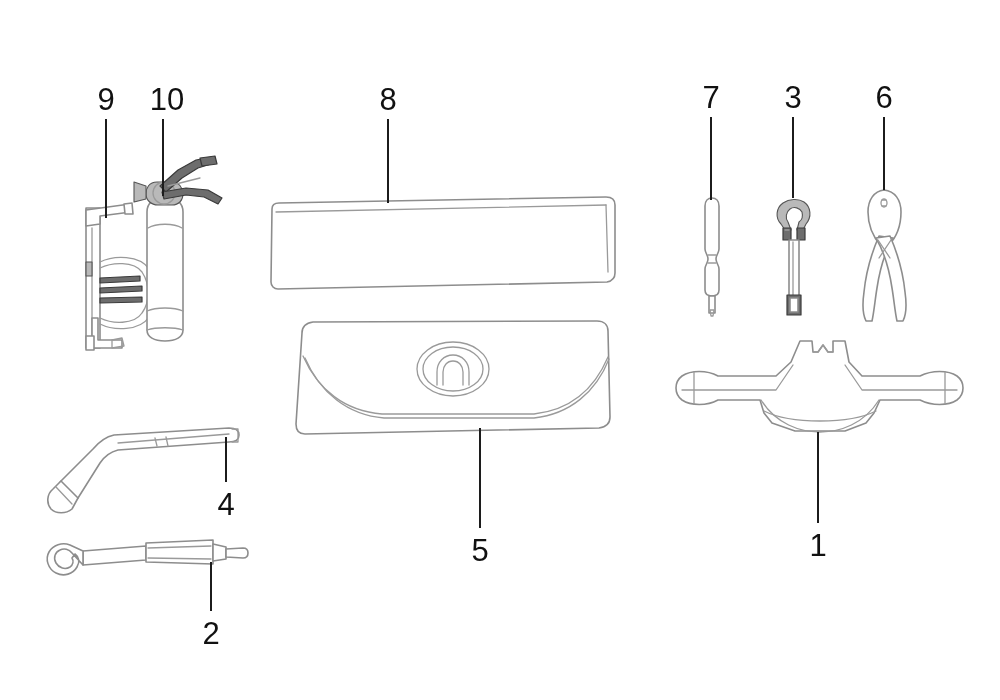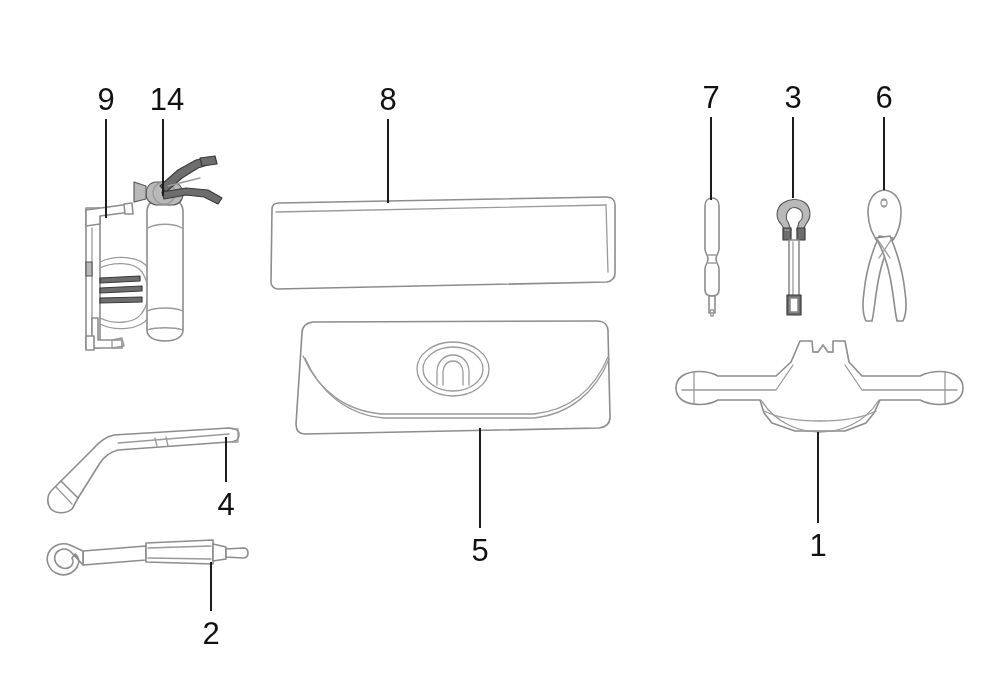--- a/index.html
+++ b/index.html
@@ -245,16 +245,16 @@
   <div id="callout-labels">
       <div class="callout-number" style="left: 818px; top: 530px; color: rgb(17, 17, 17);">1</div>
       <div class="callout-number" style="left: 211px; top: 618px; color: rgb(17, 17, 17);">2</div>
       <div class="callout-number" style="left: 793px; top: 82px; color: rgb(17, 17, 17);">3</div>
       <div class="callout-number" style="left: 226px; top: 489px; color: rgb(17, 17, 17);">4</div>
       <div class="callout-number" style="left: 480px; top: 535px; color: rgb(17, 17, 17);">5</div>
       <div class="callout-number" style="left: 884px; top: 82px; color: rgb(17, 17, 17);">6</div>
       <div class="callout-number" style="left: 711px; top: 82px; color: rgb(17, 17, 17);">7</div>
       <div class="callout-number" style="left: 388px; top: 84px; color: rgb(17, 17, 17);">8</div>
       <div class="callout-number" style="left: 106px; top: 84px; color: rgb(17, 17, 17);">9</div>
-      <div class="callout-number" style="left: 167px; top: 84px; color: rgb(17, 17, 17);">14</div>
+      <div class="callout-number" style="left: 167px; top: 84px; color: rgb(17, 17, 17);">10</div>
     </div>
 
 </div>
 
 </body></html>

